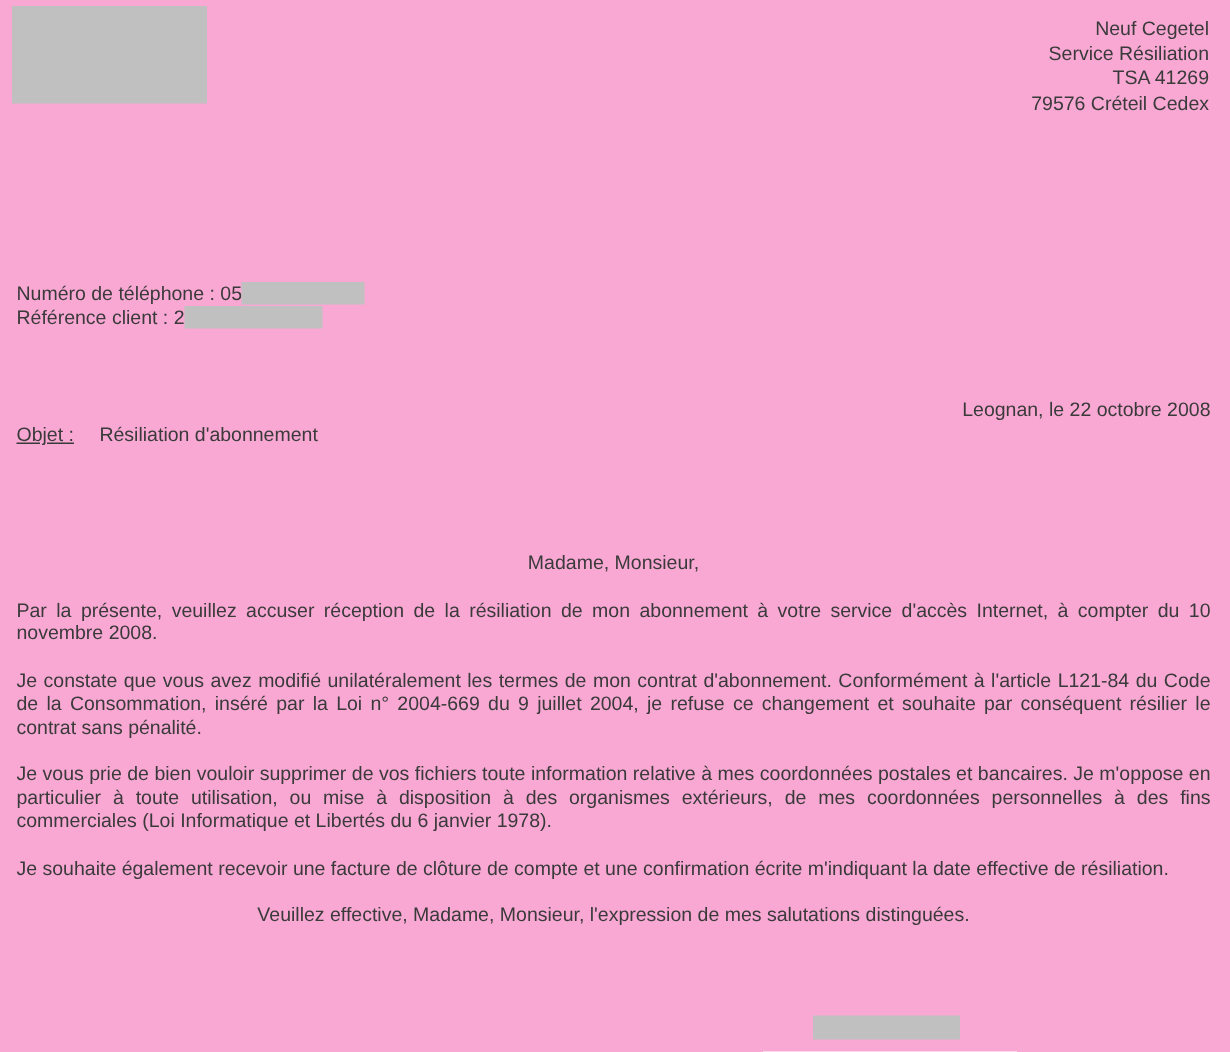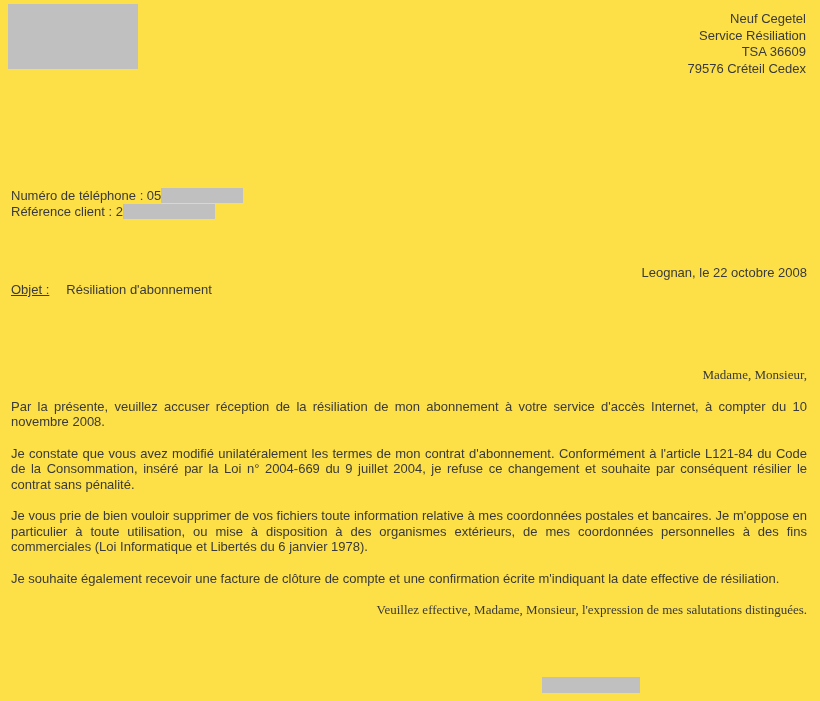--- a/index.html
+++ b/index.html
@@ -4,21 +4,21 @@
 <style>
   html, body {
     margin: 0;
     padding: 0;
     background: #ffffff;
   }
   .page {
     position: relative;
     width: 820px;
     height: 701px;
-    background: #fde047;
+    background: #f9a8d4;
     font-family: "Liberation Sans", "DejaVu Sans", sans-serif;
     font-size: 13px;
     color: #3a3a3a;
     overflow: hidden;
   }
   .redaction {
     background: #c0c0c0;
   }
   .redaction-sender {
     position: absolute;
@@ -72,42 +72,41 @@
     left: 11px;
     right: 13px;
     top: 367px;
   }
   .body-block p {
     margin: 0 0 16px 0;
     line-height: 15.5px;
     text-align: justify;
   }
   .body-block p.no-justify {
-    text-align: right;
-    font-family: Liberation Serif, serif;
+    text-align: center;
   }
   .redaction-signature {
     position: absolute;
     left: 542px;
     top: 677px;
     width: 98px;
     height: 16px;
   }
 </style>
 </head>
 <body>
 
 <div class="page">
 
   <div class="redaction redaction-sender"></div>
 
   <div class="recipient-block">
     <div>Neuf Cegetel</div>
     <div>Service Résiliation</div>
-    <div>TSA 36609</div>
+    <div>TSA 41269</div>
     <div>79576 Créteil Cedex</div>
   </div>
 
   <div class="contact-block">
     <div><span>Numéro de téléphone : 05</span><span class="redact-inline redact-phone"></span></div>
     <div><span>Référence client : 2</span><span class="redact-inline redact-ref"></span></div>
   </div>
 
   <div class="dateline">Leognan, le 22 octobre 2008</div>
 

